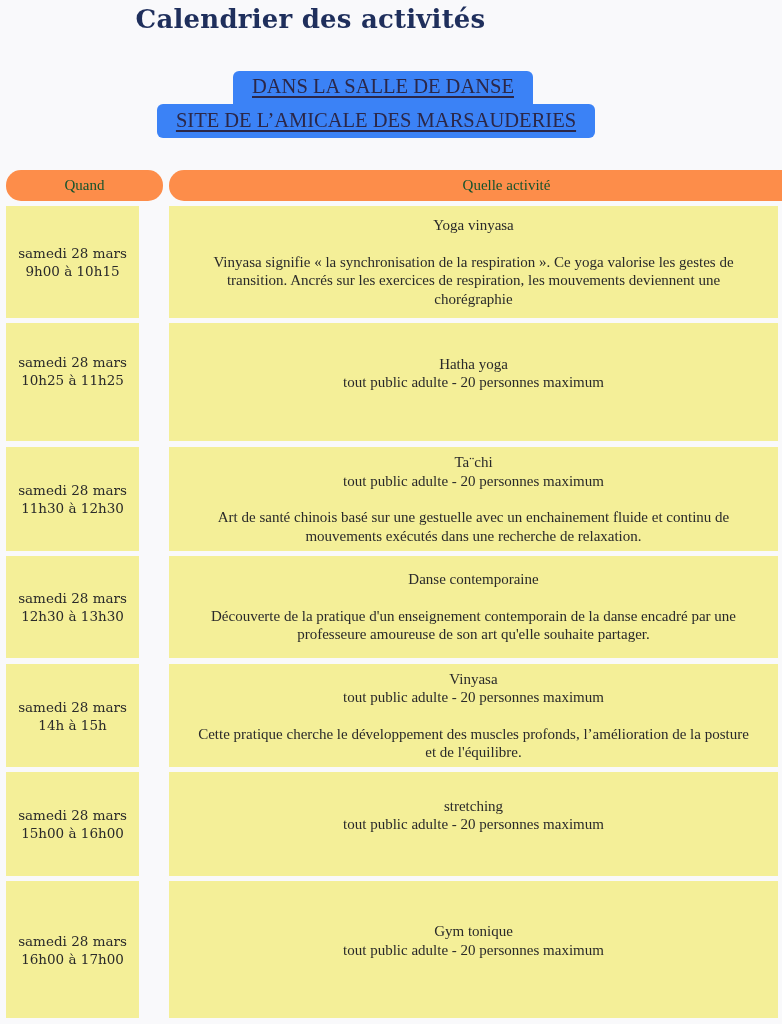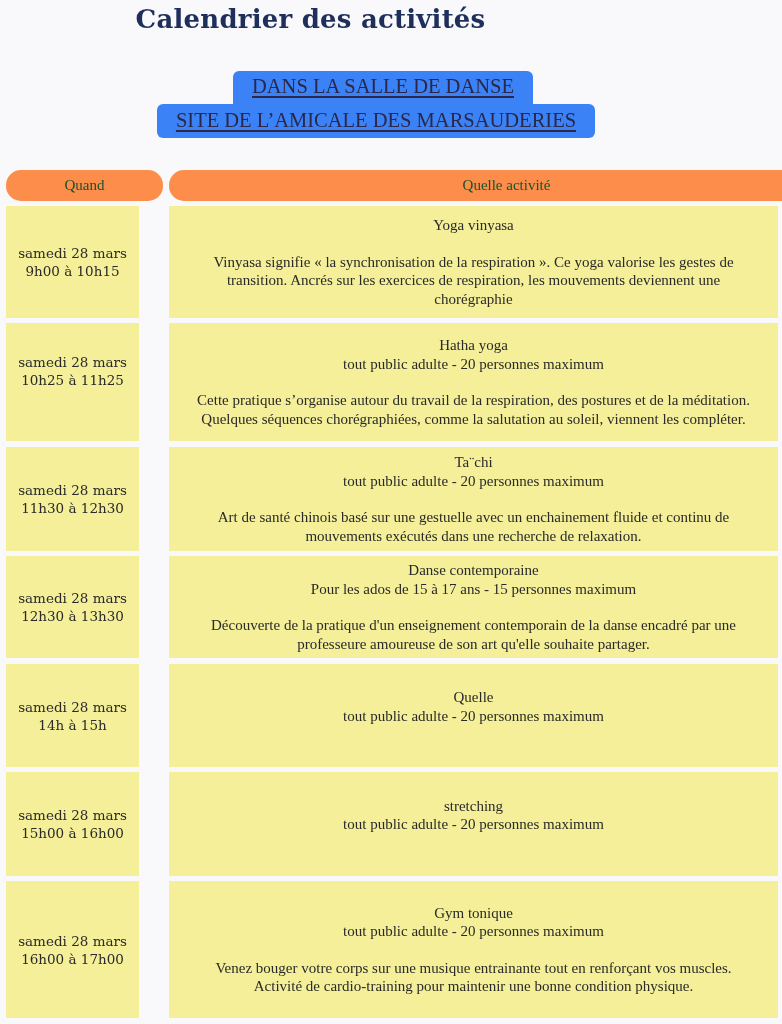--- a/index.html
+++ b/index.html
@@ -74,21 +74,20 @@
     <div class="cell-when">
         <div style="margin-top:-22px">
       <span class="when-line">samedi 28 mars</span>
       <span class="when-line">10h25 à 11h25</span>
         </div>
       </div>
     <div class="cell-what">
       <div>Hatha yoga</div>
       <div>tout public adulte - 20 personnes maximum</div>
       <div class="gap"></div>
-      <div>Cette pratique s’organise autour du travail de la respiration, des postures et de la méditation. Quelques séquences chorégraphiées, comme la salutation au soleil, viennent les compléter.</div>
     </div>
   </div>
 
   <div class="row" style="top:277px;height:104px;">
     <div class="cell-when">
         <div>
       <span class="when-line">samedi 28 mars</span>
       <span class="when-line">11h30 à 12h30</span>
         </div>
       </div>
@@ -102,37 +101,37 @@
 
   <div class="row" style="top:386px;height:102px;">
     <div class="cell-when">
         <div>
       <span class="when-line">samedi 28 mars</span>
       <span class="when-line">12h30 à 13h30</span>
         </div>
       </div>
     <div class="cell-what">
       <div>Danse contemporaine</div>
-      <div>Pour les ados de 15 à 17 ans - 15 personnes maximum</div>
       <div class="gap"></div>
       <div>Découverte de la pratique d'un enseignement contemporain de la danse encadré par une professeure amoureuse de son art qu'elle souhaite partager.</div>
     </div>
   </div>
 
   <div class="row" style="top:494px;height:103px;">
     <div class="cell-when">
         <div>
       <span class="when-line">samedi 28 mars</span>
       <span class="when-line">14h à 15h</span>
         </div>
       </div>
     <div class="cell-what">
-      <div>Quelle</div>
+      <div>Vinyasa</div>
       <div>tout public adulte - 20 personnes maximum</div>
       <div class="gap"></div>
+      <div>Cette pratique cherche le développement des muscles profonds, l’amélioration de la posture et de l'équilibre.</div>
     </div>
   </div>
 
   <div class="row" style="top:602px;height:104px;">
     <div class="cell-when">
         <div>
       <span class="when-line">samedi 28 mars</span>
       <span class="when-line">15h00 à 16h00</span>
         </div>
       </div>
@@ -147,16 +146,15 @@
     <div class="cell-when">
         <div>
       <span class="when-line">samedi 28 mars</span>
       <span class="when-line">16h00 à 17h00</span>
         </div>
       </div>
     <div class="cell-what">
       <div>Gym tonique</div>
       <div>tout public adulte - 20 personnes maximum</div>
       <div class="gap"></div>
-      <div>Venez bouger votre corps sur une musique entrainante tout en renforçant vos muscles. Activité de cardio-training pour maintenir une bonne condition physique.</div>
     </div>
   </div>
 </div>
 
 </body></html>

